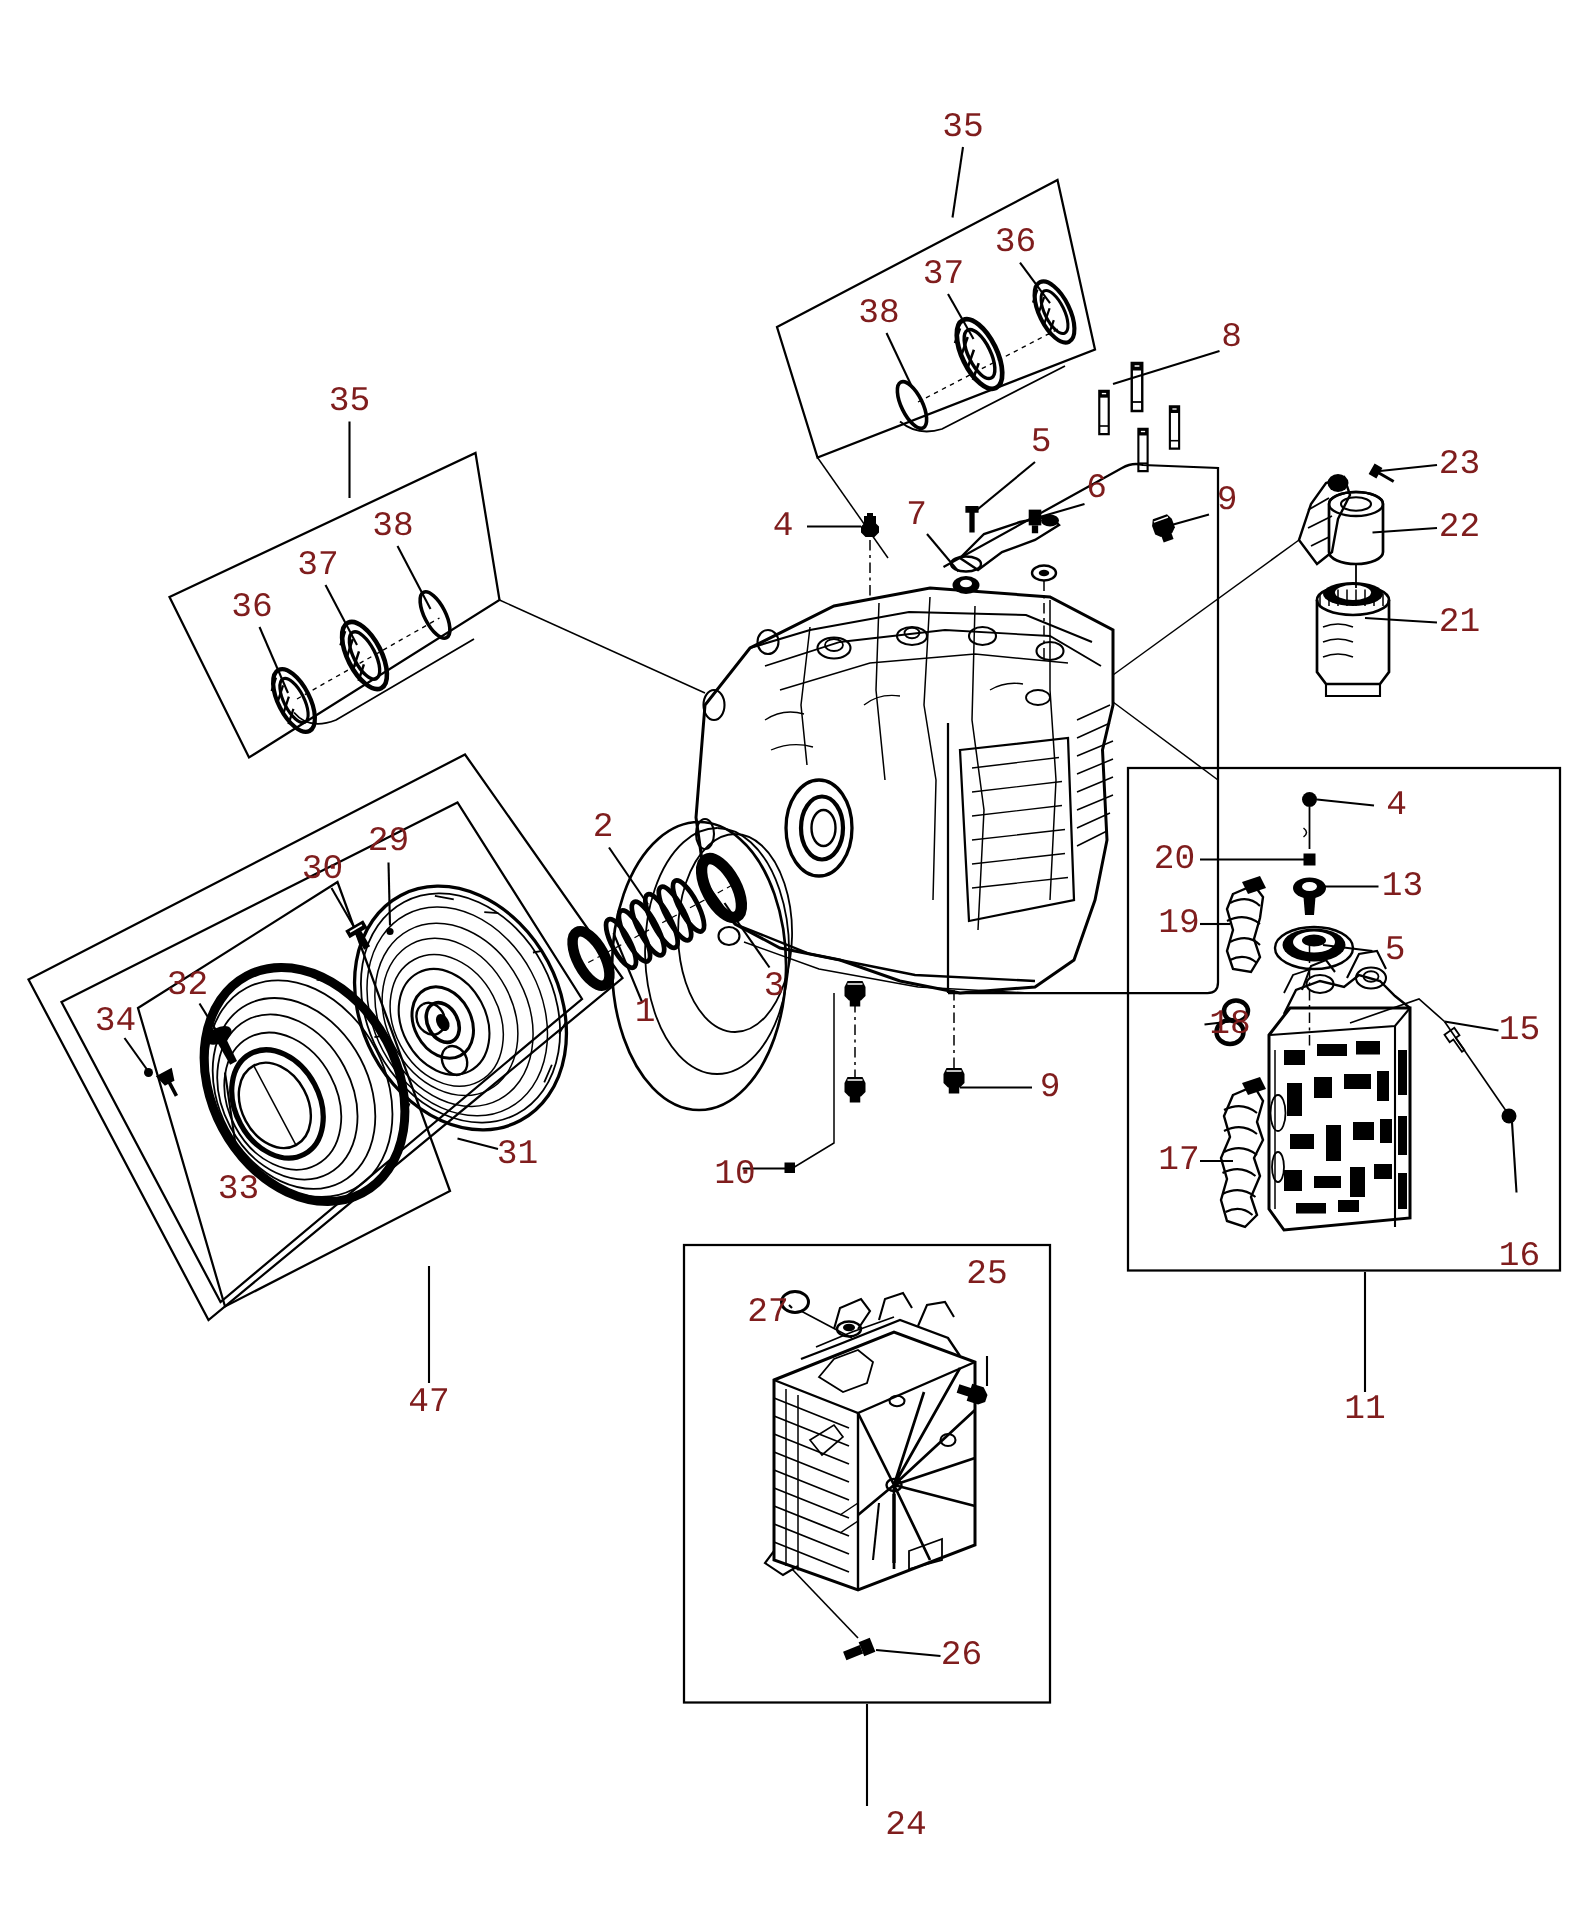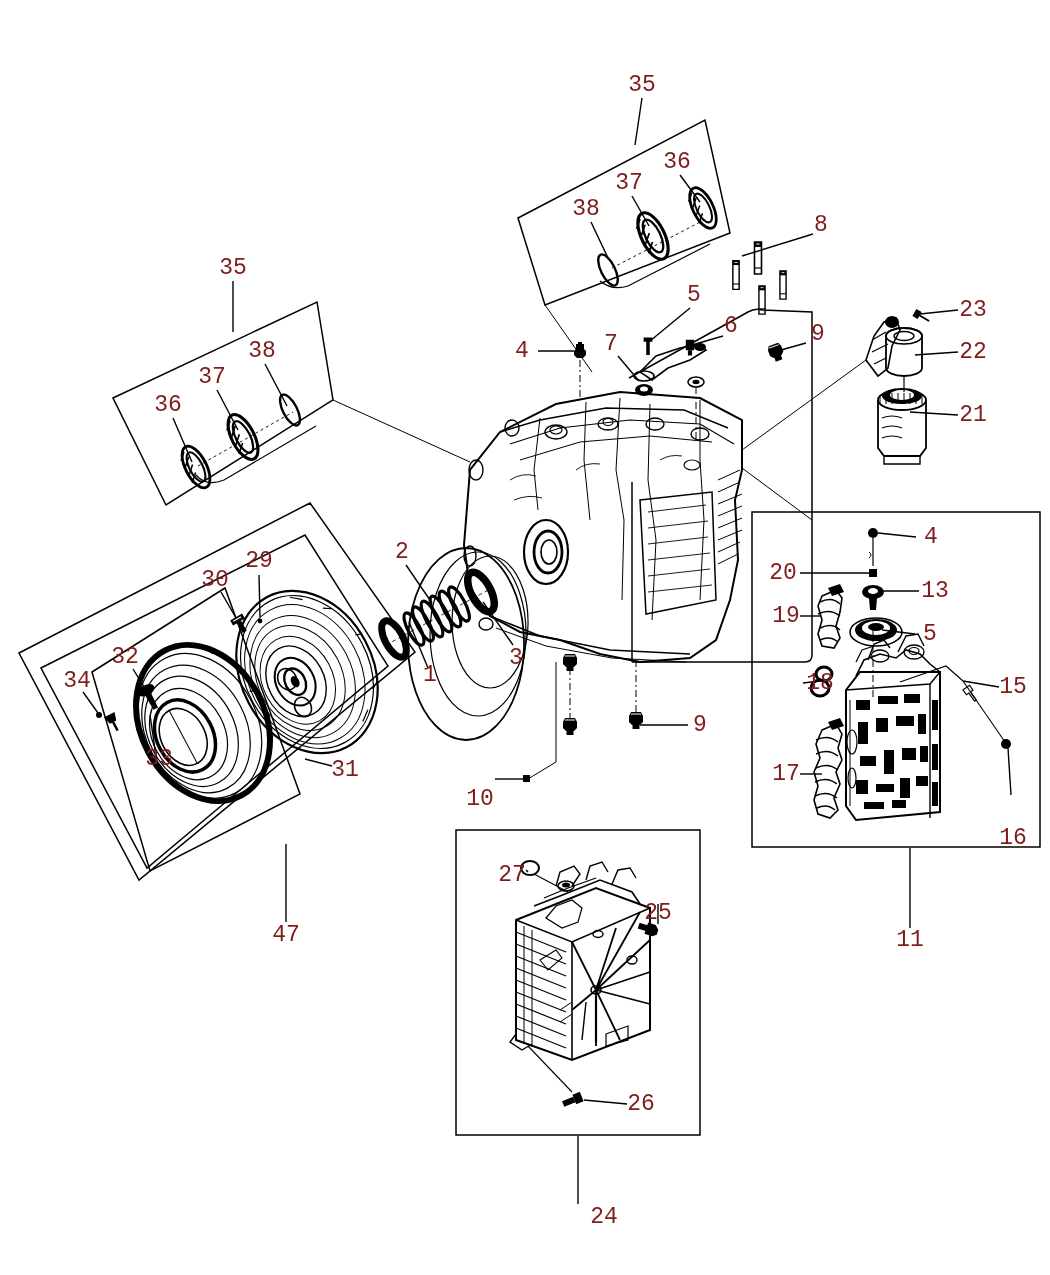--- a/index.html
+++ b/index.html
@@ -508,44 +508,44 @@
       <div class="callout c-anchor-c" style="left: 430px; top: 675px;">1</div>
       <div class="callout c-anchor-c" style="left: 402px; top: 552px;">2</div>
       <div class="callout c-anchor-c" style="left: 516px; top: 658px;">3</div>
       <div class="callout c-anchor-c" style="left: 522px; top: 351px;">4</div>
       <div class="callout c-anchor-c" style="left: 694px; top: 295px;">5</div>
       <div class="callout c-anchor-c" style="left: 731px; top: 326px;">6</div>
       <div class="callout c-anchor-c" style="left: 611px; top: 344px;">7</div>
       <div class="callout c-anchor-c" style="left: 821px; top: 225px;">8</div>
       <div class="callout c-anchor-c" style="left: 818px; top: 334px;">9</div>
       <div class="callout c-anchor-c" style="left: 700px; top: 725px;">9</div>
-      <div class="callout c-anchor-c" style="left: 480px; top: 783px; margin-top: 16px;">10</div>
+      <div class="callout c-anchor-c" style="left: 490px; top: 783px;">10</div>
       <div class="callout c-anchor-c" style="left: 910px; top: 940px;">11</div>
       <div class="callout c-anchor-c" style="left: 931px; top: 537px;">4</div>
       <div class="callout c-anchor-c" style="left: 935px; top: 591px;">13</div>
       <div class="callout c-anchor-c" style="left: 930px; top: 634px;">5</div>
       <div class="callout c-anchor-c" style="left: 1013px; top: 687px;">15</div>
       <div class="callout c-anchor-c" style="left: 1013px; top: 808px; margin-top: 30px;">16</div>
       <div class="callout c-anchor-c" style="left: 786px; top: 774px;">17</div>
       <div class="callout c-anchor-c" style="left: 789px; top: 683px; margin-left: 31px;">18</div>
       <div class="callout c-anchor-c" style="left: 786px; top: 616px;">19</div>
       <div class="callout c-anchor-c" style="left: 783px; top: 573px;">20</div>
       <div class="callout c-anchor-c" style="left: 973px; top: 415px;">21</div>
       <div class="callout c-anchor-c" style="left: 973px; top: 352px;">22</div>
       <div class="callout c-anchor-c" style="left: 973px; top: 310px;">23</div>
       <div class="callout c-anchor-c" style="left: 604px; top: 1217px;">24</div>
-      <div class="callout c-anchor-c" style="left: 658px; top: 913px;">25</div>
+      <div class="callout c-anchor-c" style="left: 658px; top: 850px;">25</div>
       <div class="callout c-anchor-c" style="left: 641px; top: 1104px;">26</div>
       <div class="callout c-anchor-c" style="left: 512px; top: 875px; text-align: center;">27</div>
       <div class="callout c-anchor-c" style="left: 286px; top: 935px;">47</div>
       <div class="callout c-anchor-c" style="left: 259px; top: 561px;">29</div>
       <div class="callout c-anchor-c" style="left: 215px; top: 580px;">30</div>
       <div class="callout c-anchor-c" style="left: 345px; top: 770px;">31</div>
       <div class="callout c-anchor-c" style="left: 125px; top: 657px;">32</div>
-      <div class="callout c-anchor-c" style="left: 159px; top: 759px;">33</div>
+      <div class="callout c-anchor-c" style="left: 159px; top: 793px;">33</div>
       <div class="callout c-anchor-c" style="left: 77px; top: 681px;">34</div>
       <div class="callout c-anchor-c" style="left: 233px; top: 268px;">35</div>
       <div class="callout c-anchor-c" style="left: 168px; top: 405px;">36</div>
       <div class="callout c-anchor-c" style="left: 212px; top: 377px;">37</div>
       <div class="callout c-anchor-c" style="left: 262px; top: 351px;">38</div>
       <div class="callout c-anchor-c" style="left: 642px; top: 85px;">35</div>
       <div class="callout c-anchor-c" style="left: 677px; top: 162px;">36</div>
       <div class="callout c-anchor-c" style="left: 629px; top: 183px;">37</div>
       <div class="callout c-anchor-c" style="left: 586px; top: 209px;">38</div>
     </div>

